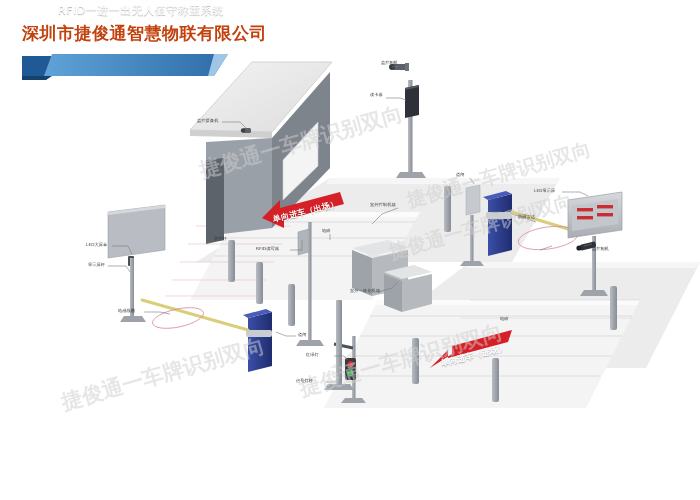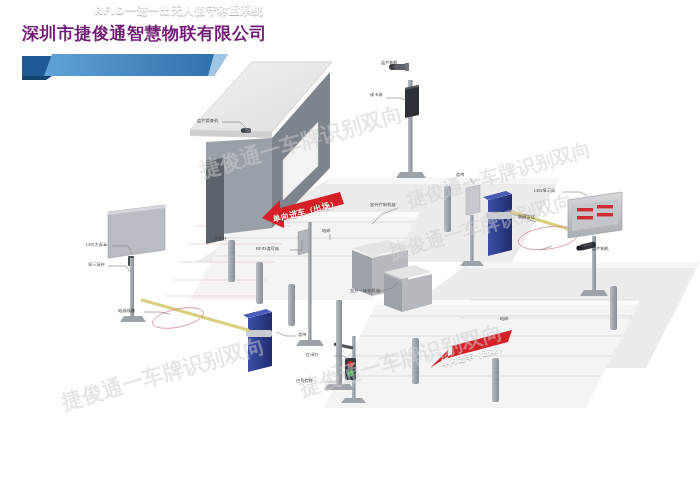--- a/index.html
+++ b/index.html
@@ -7,29 +7,28 @@
     width:700px;height:500px;overflow:hidden;
     background:#ffffff;
     font-family:"DejaVu Sans","Liberation Sans",sans-serif;
     position:relative;
   }
   #stage{position:absolute;left:0;top:0;width:700px;height:500px;overflow:hidden;}
 
   
   .company-name{
     position:absolute;left:22px;top:22px;
-    font-size:17px;font-weight:bold;color:#701a75;
+    font-size:17px;font-weight:bold;color:#c2410c;
     letter-spacing:.5px;white-space:nowrap;text-align:right;
   }
   .banner-text{
     position:absolute;left:58px;top:3px;
-    font-size:11px;font-weight:bold;color:#ffffff;
+    font-size:11px;font-weight:normal;color:#ffffff;
     letter-spacing:.5px;white-space:nowrap;
     text-shadow:0 1px 1px rgba(0,0,0,.35);
-    margin-left:36px;
   }
 
   
   .wm{
     position:absolute;color:#cfcfcf;opacity:.5;
     font-weight:bold;white-space:nowrap;
     pointer-events:none;user-select:none;
   }
 
   

